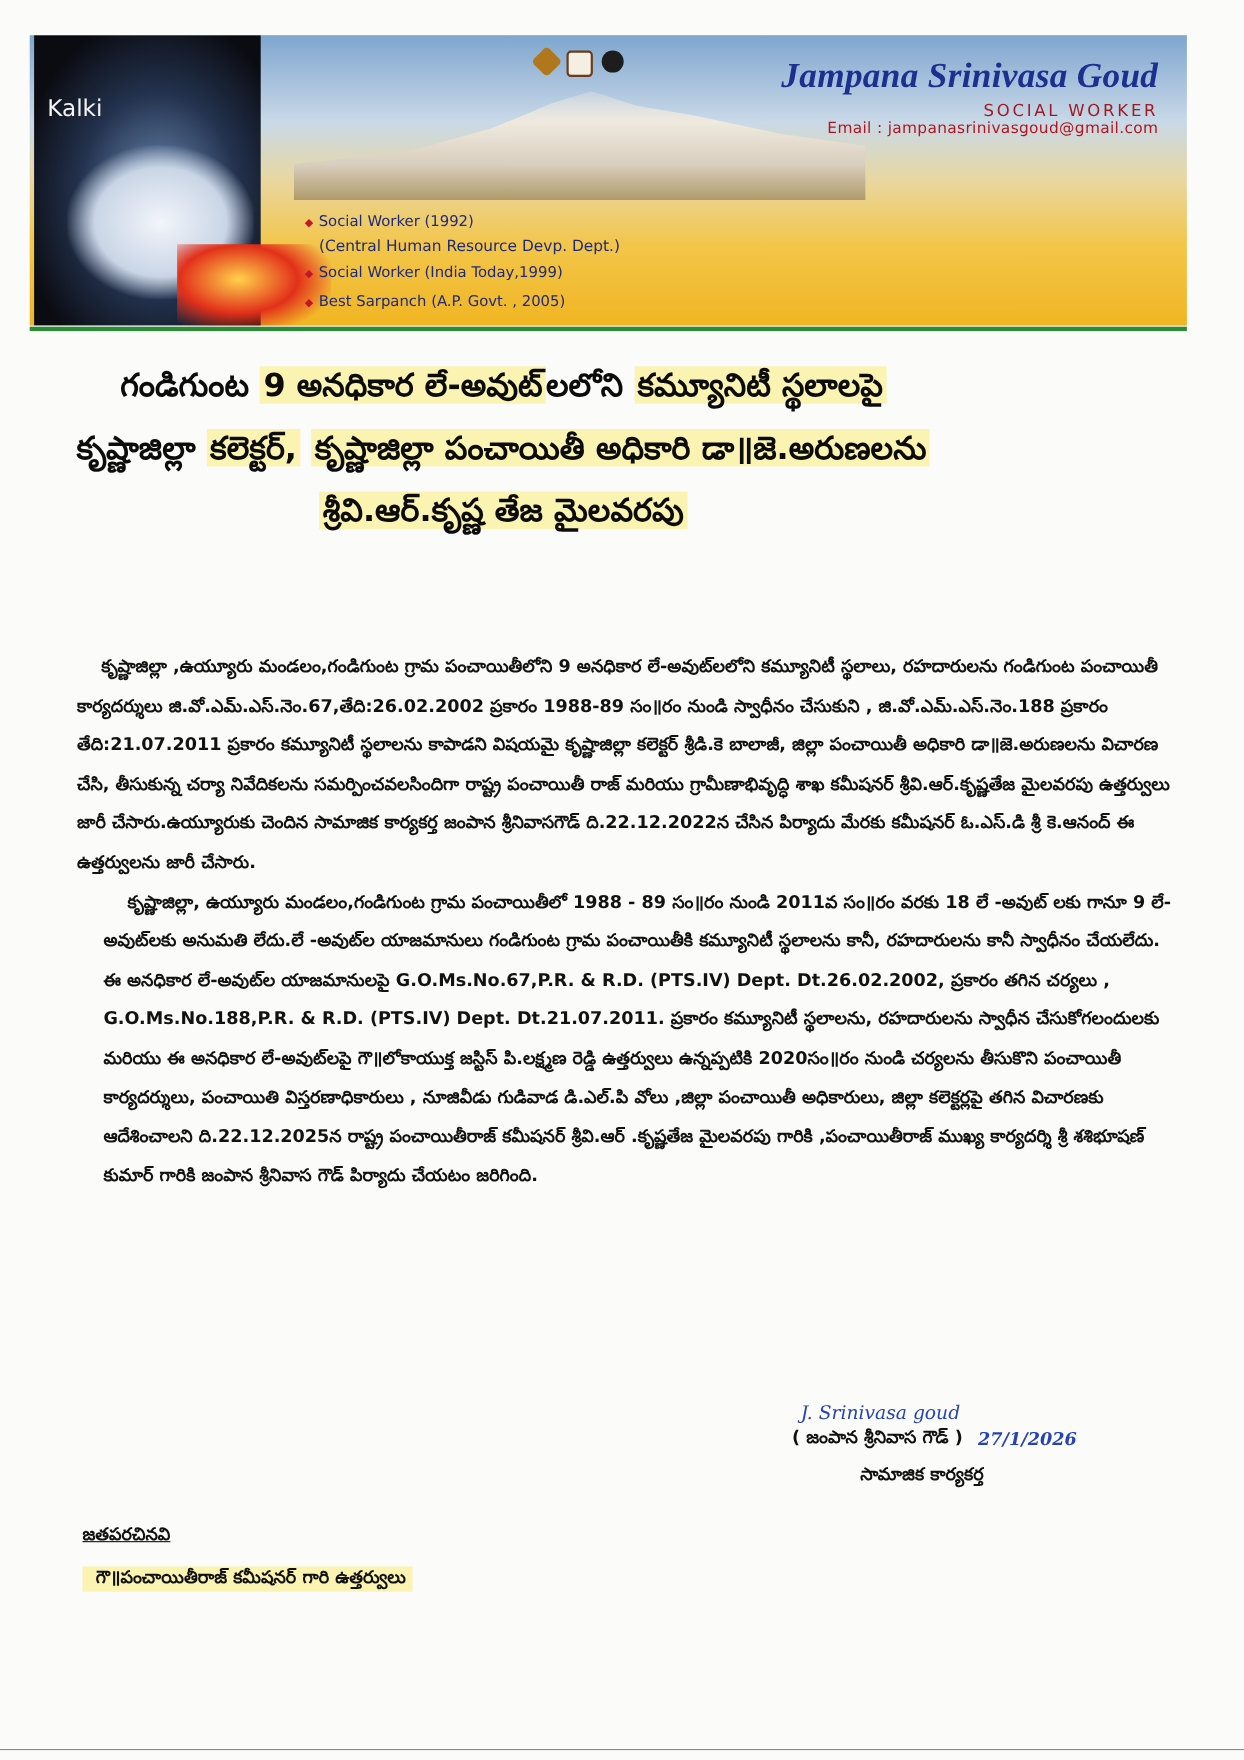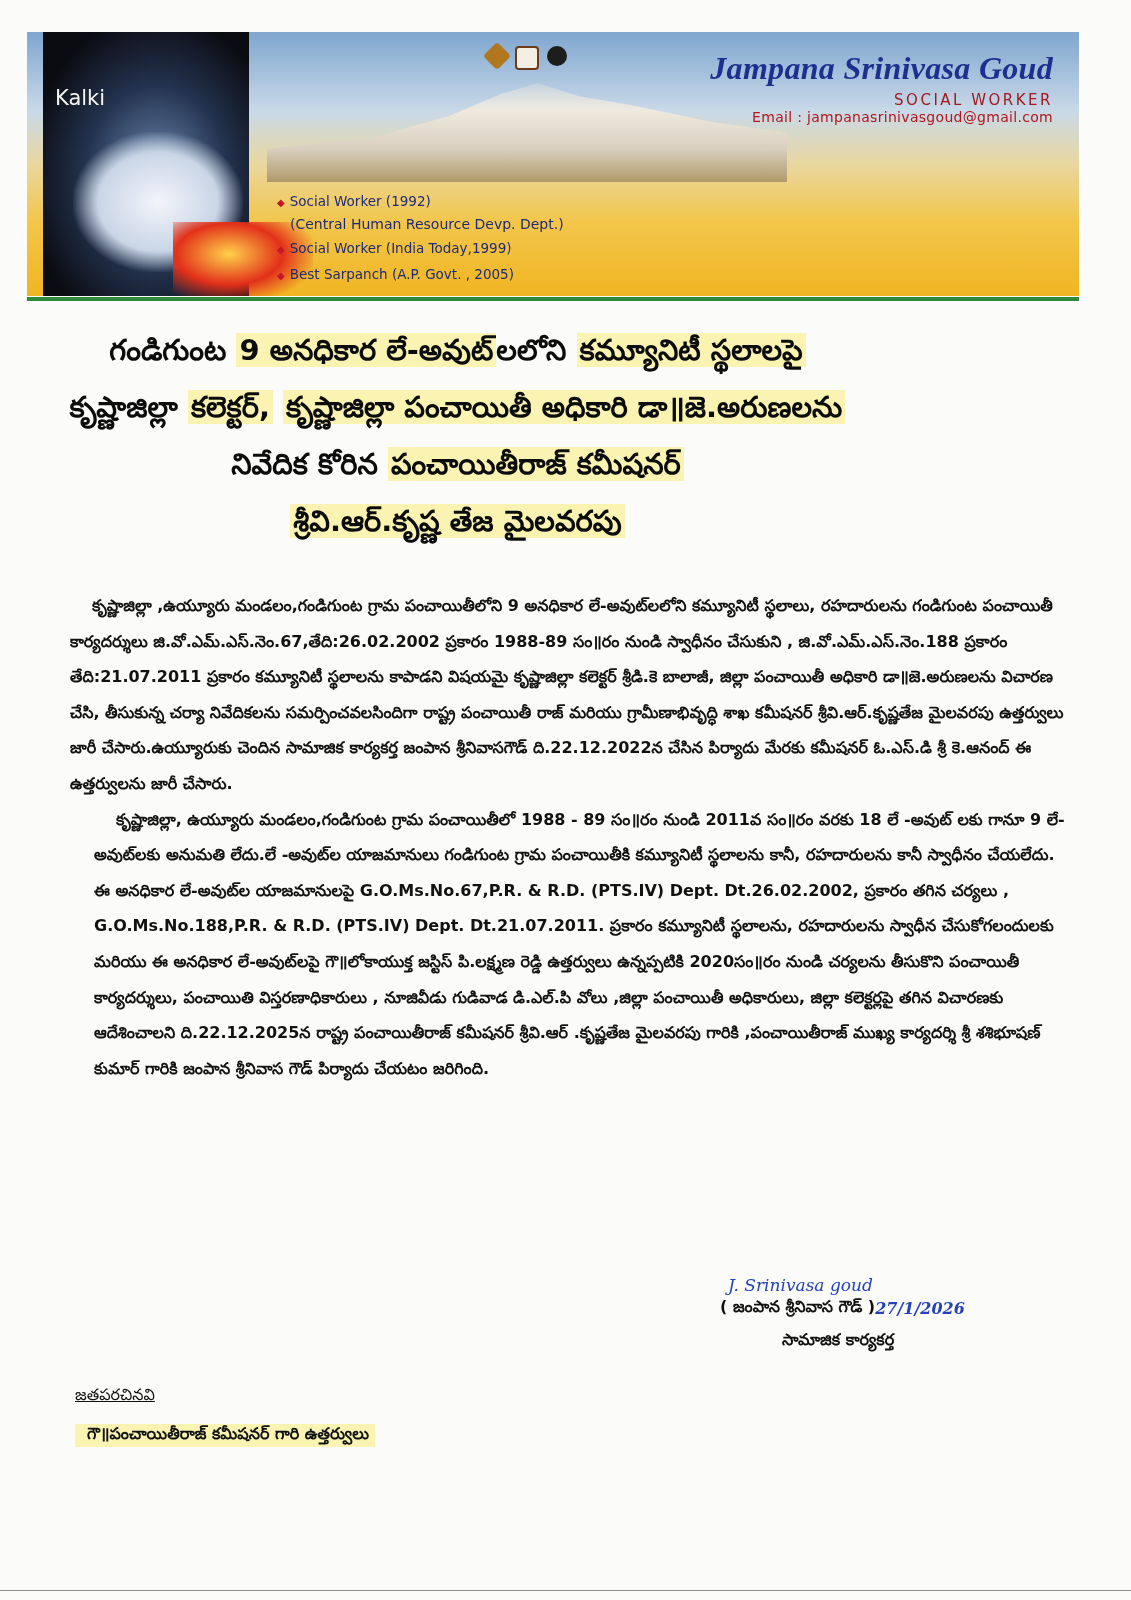--- a/index.html
+++ b/index.html
@@ -6,21 +6,21 @@
   body {
     width: 1131px; height: 1600px; background: #fbfbf9; position: relative; overflow: hidden;
     font-family: "DejaVu Sans", sans-serif; color: #111;
   }
   .letterhead {
     position: absolute; left: 27px; top: 32px; width: 1052px; height: 264px;
     overflow: hidden;
     background: linear-gradient(180deg, #7fa6cf 0%, #c9d9e8 30%, #e9d7a0 50%, #f3c64a 72%, #f0b522 100%);
   }
   .lh-left {
-    position: absolute; left: 16px; top: 0; width: 206px; height: 264px;
+    position: absolute; left: 4px; top: 0; width: 206px; height: 264px;
     background: radial-gradient(ellipse at 55% 55%, #6f8fb8 0%, #23324e 45%, #0b0c12 80%);
   }
   .lh-left .fire { position:absolute; left:130px; top:190px; width:140px; height:80px;
     background: radial-gradient(ellipse at 40% 40%, #ffd24a 0%, #e2301a 45%, rgba(0,0,0,0) 75%); }
   .horse { position:absolute; left:30px; top:100px; width:170px; height:140px;
     background: radial-gradient(ellipse at 50% 50%, #f2f5fa 0%, #c9d5e6 50%, rgba(0,0,0,0) 72%); }
   .kalki { position:absolute; left:12px; top:54px; color:#f4f4f4; font-size:21px; font-family:"DejaVu Sans", sans-serif; }
   .palace { position:absolute; left:240px; top:40px; width:520px; height:110px;
     background: linear-gradient(180deg, rgba(255,255,255,0) 0%, #efe9df 35%, #d9cfbf 70%, #b09a6a 100%);
     clip-path: polygon(0 70%, 20% 60%, 35% 40%, 45% 20%, 52% 10%, 60% 22%, 70% 30%, 85% 45%, 100% 55%, 100% 100%, 0 100%); }
@@ -44,26 +44,26 @@
   .title-block { position:absolute; left:0; top:322px; width:915px; text-align:center; }
   .title-line { font-size:29px; font-weight:bold; line-height:57px; white-space:nowrap; color:#0c0c0c; }
   .hl { background: rgba(250, 236, 120, 0.55); padding: 0 3px; }
 
   .body-text { position:absolute; left:70px; top:588px; width:1000px; font-size:16px; line-height:35.6px; color:#121212; font-weight:bold; }
   .para { margin:0; text-indent:22px; }
   .para + .para { margin-top:0;margin-left:24px; }
 
   .sign-block { position:absolute; left:720px; top:1275px; width:370px; }
   .signature { font-family:"DejaVu Serif", serif; font-style:italic; color:#2542b8; font-size:17px; margin-left:8px; }
-  .sig-name { font-size:16px; font-weight:bold; margin-top:2px; display:flex; align-items:center; }
+  .sig-name { font-size:16px; font-weight:bold; margin-top:2px; display:flex; align-items:center; gap:14px; }
   .sig-date { font-family:"DejaVu Serif", serif; font-style:italic; color:#2542b8; font-size:16px; font-weight:bold; }
   .sig-role { font-size:16px; font-weight:bold; margin-top:10px; margin-left:62px; }
 
   .encl { position:absolute; left:75px; top:1385px; }
-  .encl-label { font-size:16px; font-weight:normal; text-decoration:underline; display:inline-block; }
+  .encl-label { font-size:16px; font-weight:bold; text-decoration:underline; display:inline-block; }
   .encl-item { font-size:16px; font-weight:bold; margin-top:16px; background:rgba(250,236,120,0.55); padding:0 6px 0 12px; display:inline-block; }
   .bottom-rule { position:absolute; left:0; top:1590px; width:1131px; height:1px; background:#8b8b8b; }
 </style>
 </head>
 <body>
 
 <div class="letterhead">
   <div class="lh-left">
     <div class="horse"></div>
     <div class="fire"></div>
@@ -90,23 +90,20 @@
 <div class="green-rule"></div>
 
 <div class="title-block">
   <div class="title-line">
     <span>గండిగుంట </span><span class="hl">9 అనధికార లే-అవుట్</span><span>లలోని  </span><span class="hl">కమ్యూనిటీ స్థలాలపై</span>
   </div>
   <div class="title-line">
     <span>కృష్ణాజిల్లా </span><span class="hl">కలెక్టర్,</span><span> </span><span class="hl">కృష్ణాజిల్లా పంచాయితీ అధికారి డా॥జె.అరుణలను</span>
   </div>
   <div class="title-line">
-    <span>నివేదిక కోరిన </span><span class="hl">పంచాయితీరాజ్ కమీషనర్</span>
-  </div>
-  <div class="title-line">
     <span class="hl">శ్రీవి.ఆర్.కృష్ణ తేజ మైలవరపు</span>
   </div>
 </div>
 
 <div class="body-text">
   <p class="para">కృష్ణాజిల్లా ,ఉయ్యూరు మండలం,గండిగుంట గ్రామ పంచాయితీలోని 9 అనధికార లే-అవుట్‌లలోని కమ్యూనిటీ స్థలాలు, రహదారులను గండిగుంట పంచాయితీ కార్యదర్శులు జి.వో.ఎమ్.ఎస్.నెం.67,తేది:26.02.2002 ప్రకారం 1988-89 సం॥రం నుండి స్వాధీనం చేసుకుని , జి.వో.ఎమ్.ఎస్.నెం.188 ప్రకారం తేది:21.07.2011 ప్రకారం కమ్యూనిటీ స్థలాలను కాపాడని విషయమై కృష్ణాజిల్లా కలెక్టర్ శ్రీడి.కె బాలాజీ, జిల్లా పంచాయితీ అధికారి డా॥జె.అరుణలను విచారణ చేసి, తీసుకున్న చర్యా నివేదికలను సమర్పించవలసిందిగా రాష్ట్ర పంచాయితీ రాజ్ మరియు గ్రామీణాభివృద్ధి శాఖ కమీషనర్ శ్రీవి.ఆర్.కృష్ణతేజ మైలవరపు ఉత్తర్వులు జారీ చేసారు.ఉయ్యూరుకు చెందిన సామాజిక కార్యకర్త జంపాన శ్రీనివాసగౌడ్ ది.22.12.2022న చేసిన పిర్యాదు మేరకు కమీషనర్ ఓ.ఎస్.డి శ్రీ కె.ఆనంద్ ఈ ఉత్తర్వులను జారీ చేసారు.</p>
   <p class="para">కృష్ణాజిల్లా, ఉయ్యూరు మండలం,గండిగుంట గ్రామ పంచాయితీలో 1988 - 89 సం॥రం నుండి 2011వ  సం॥రం వరకు 18 లే -అవుట్ లకు  గానూ 9 లే-అవుట్‌లకు అనుమతి లేదు.లే -అవుట్‌ల యాజమానులు గండిగుంట గ్రామ పంచాయితీకి కమ్యూనిటీ  స్థలాలను కానీ, రహదారులను కానీ స్వాధీనం చేయలేదు. ఈ అనధికార లే-అవుట్‌ల యాజమానులపై  G.O.Ms.No.67,P.R. &amp; R.D. (PTS.IV) Dept. Dt.26.02.2002, ప్రకారం తగిన చర్యలు , G.O.Ms.No.188,P.R. &amp; R.D. (PTS.IV) Dept. Dt.21.07.2011. ప్రకారం కమ్యూనిటీ స్థలాలను, రహదారులను స్వాధీన చేసుకోగలందులకు  మరియు  ఈ అనధికార లే-అవుట్‌లపై గౌ॥లోకాయుక్త జస్టిస్ పి.లక్ష్మణ రెడ్డి ఉత్తర్వులు ఉన్నప్పటికి  2020సం॥రం నుండి చర్యలను తీసుకొని పంచాయితీ కార్యదర్శులు, పంచాయితి విస్తరణాధికారులు , నూజివీడు గుడివాడ డి.ఎల్.పి వోలు ,జిల్లా పంచాయితీ అధికారులు, జిల్లా కలెక్టర్లపై తగిన విచారణకు ఆదేశించాలని ది.22.12.2025న రాష్ట్ర పంచాయితీరాజ్ కమీషనర్ శ్రీవి.ఆర్ .కృష్ణతేజ మైలవరపు గారికి ,పంచాయితీరాజ్ ముఖ్య కార్యదర్శి శ్రీ శశిభూషణ్ కుమార్ గారికి జంపాన శ్రీనివాస గౌడ్ పిర్యాదు చేయటం జరిగింది.</p>
 </div>
 
 <div class="sign-block">

